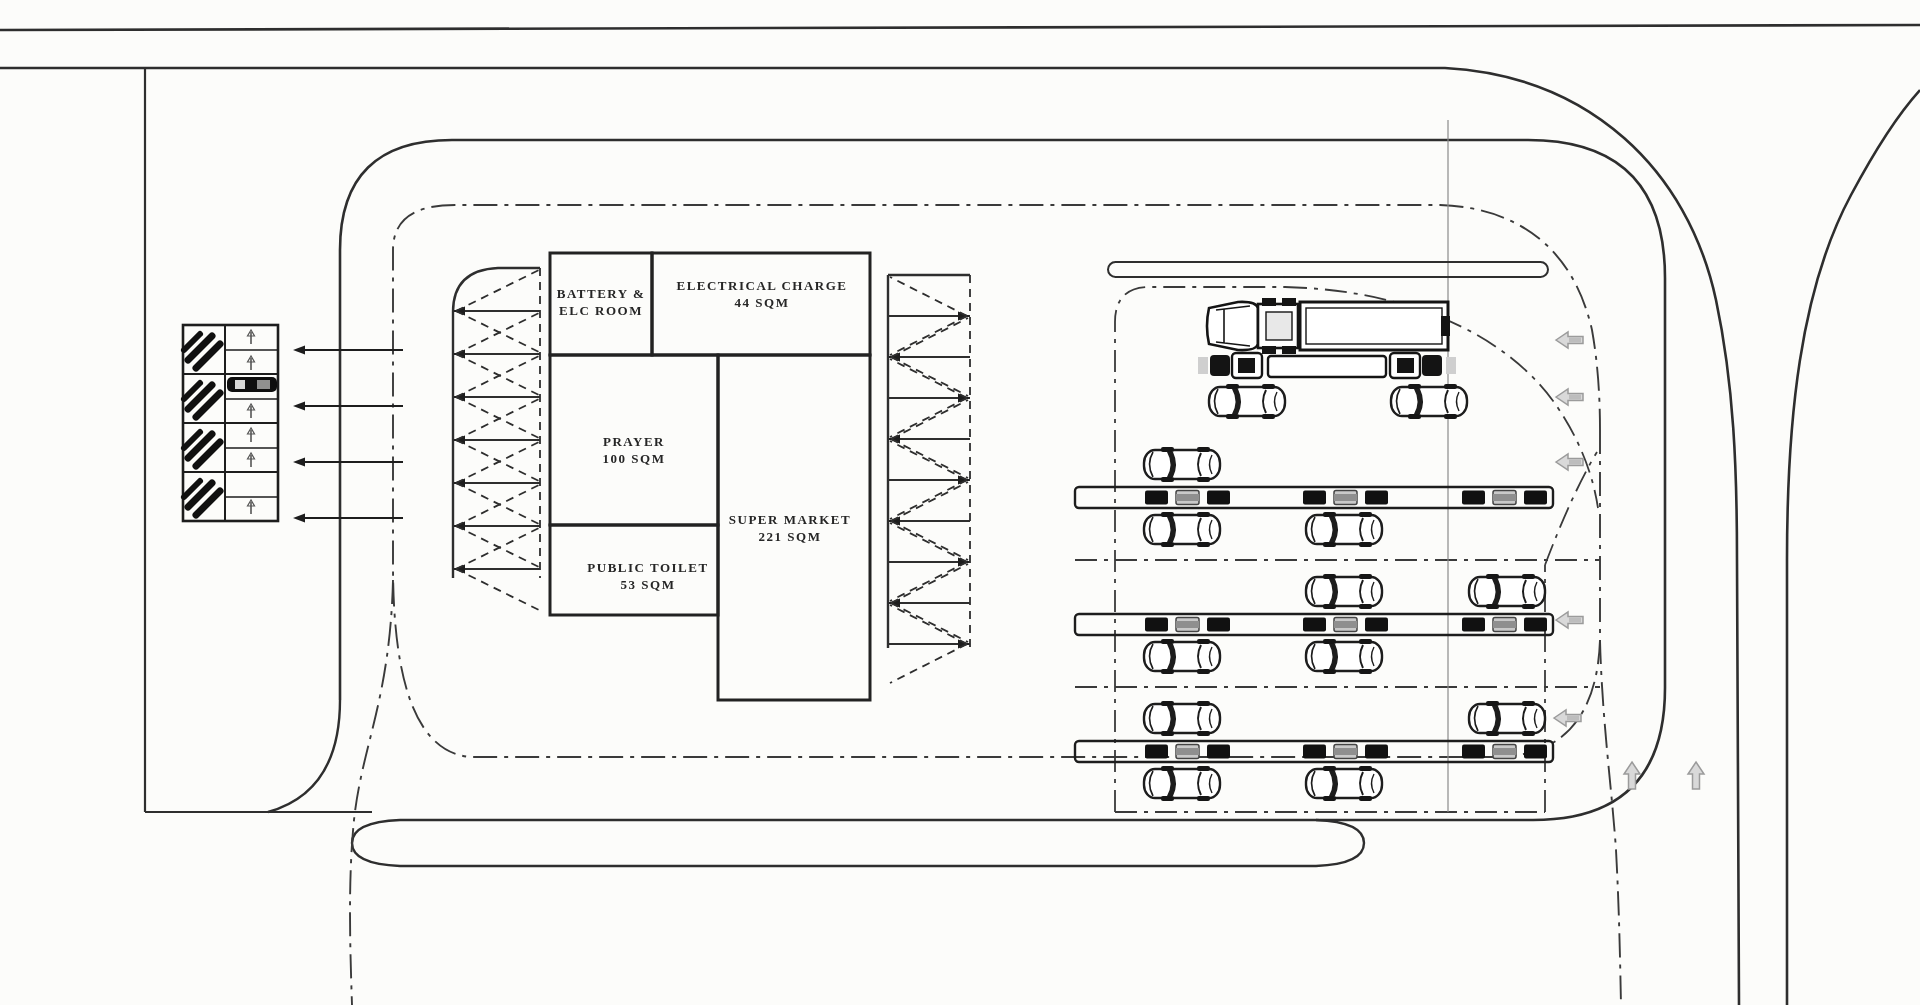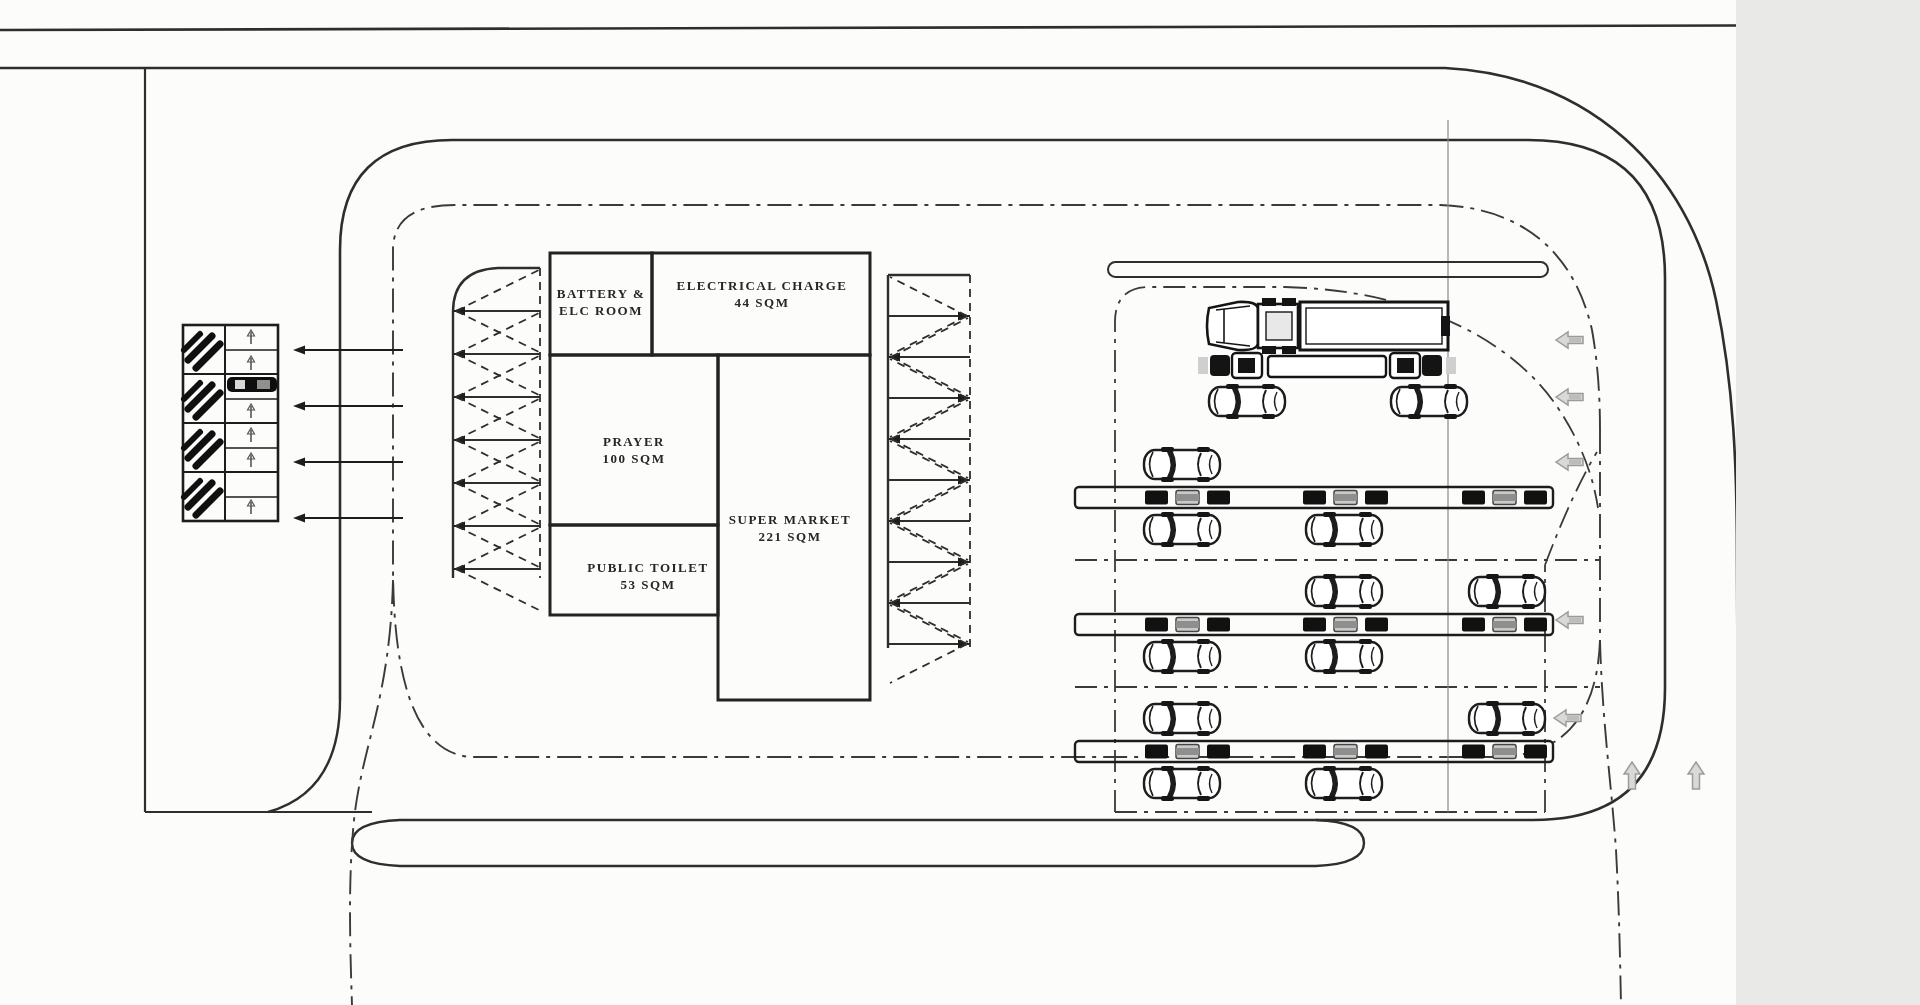--- a/index.html
+++ b/index.html
@@ -1,16 +1,16 @@
 <!DOCTYPE html>
 <html><head>
 <meta charset="utf-8">
 <style>
   html,body{margin:0;padding:0;background:#e9e9e7;}
-  .stage{width:1736px;height:1005px;background:#fcfcfa;position:relative;overflow:hidden;}
+  .stage{width:1920px;height:1005px;background:#fcfcfa;position:relative;overflow:hidden;}
   svg{display:block;}
   text.room-label{
     font-family:"Liberation Serif", serif;
     font-weight:bold;
     letter-spacing:1.5px;
     fill:#262626;
     text-anchor:middle;
   }
 </style>
 </head>

